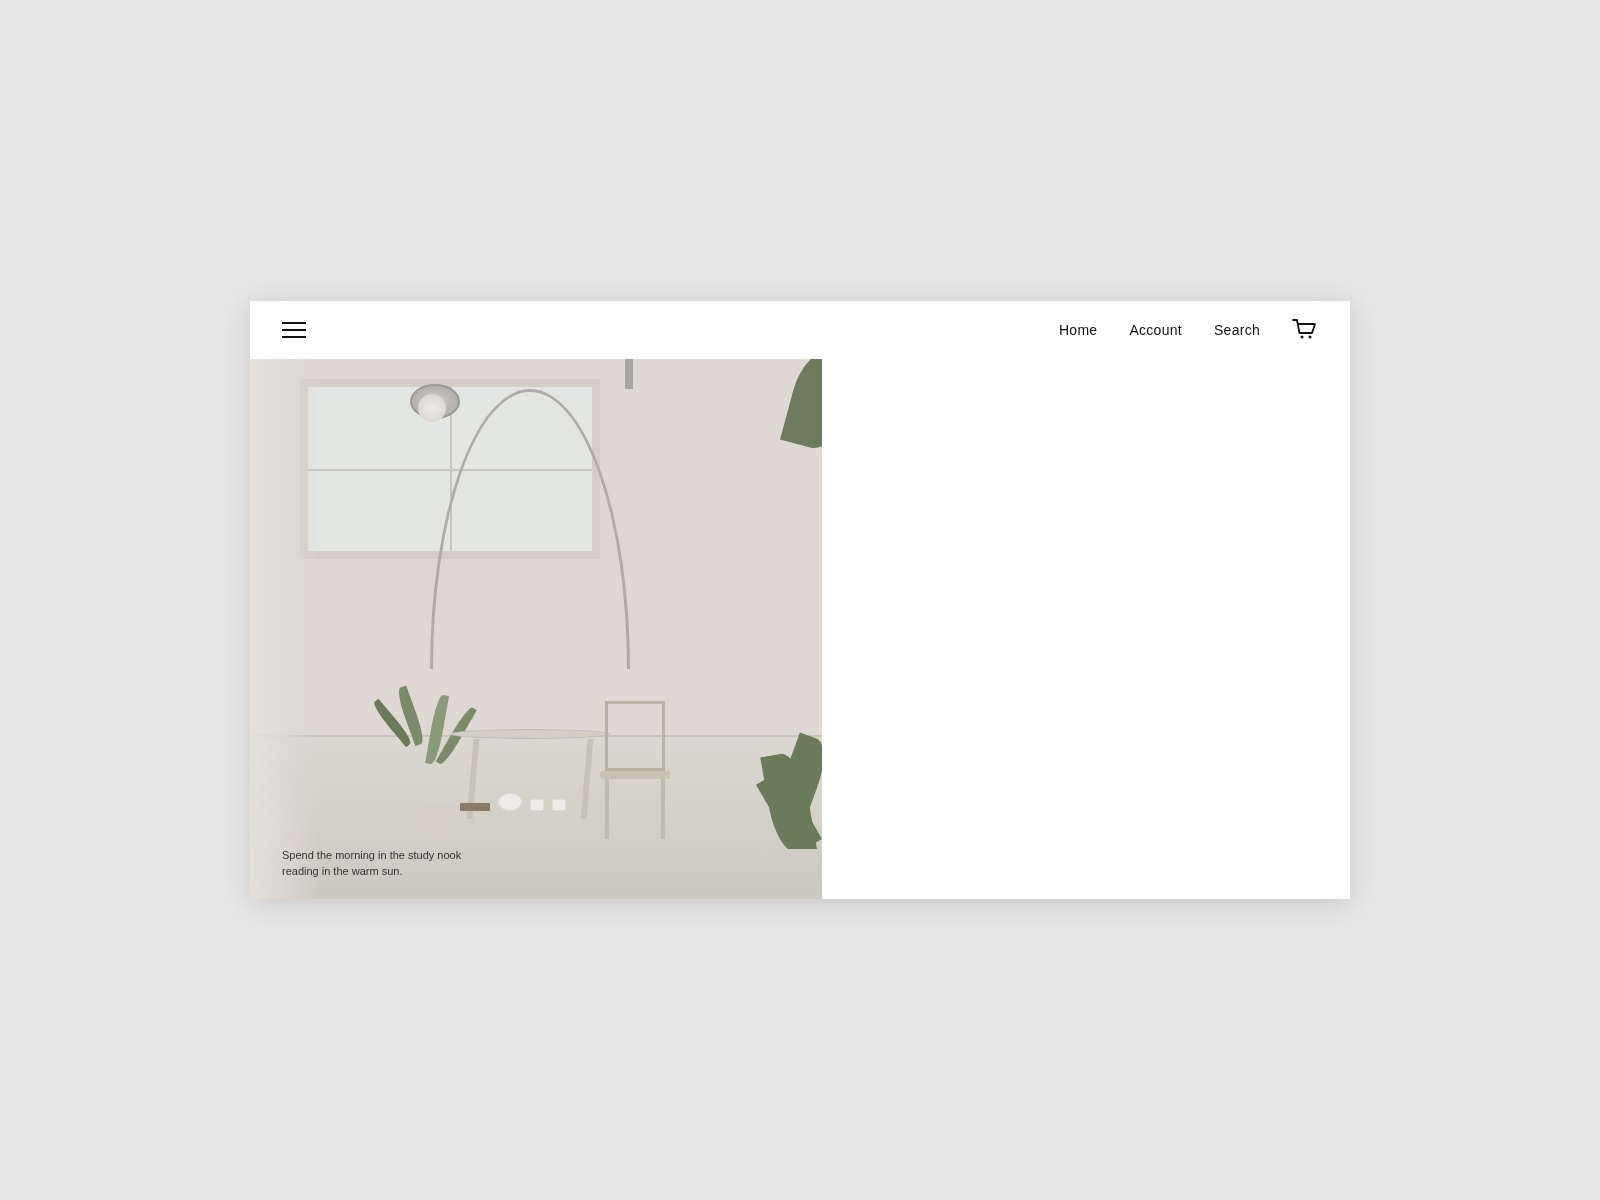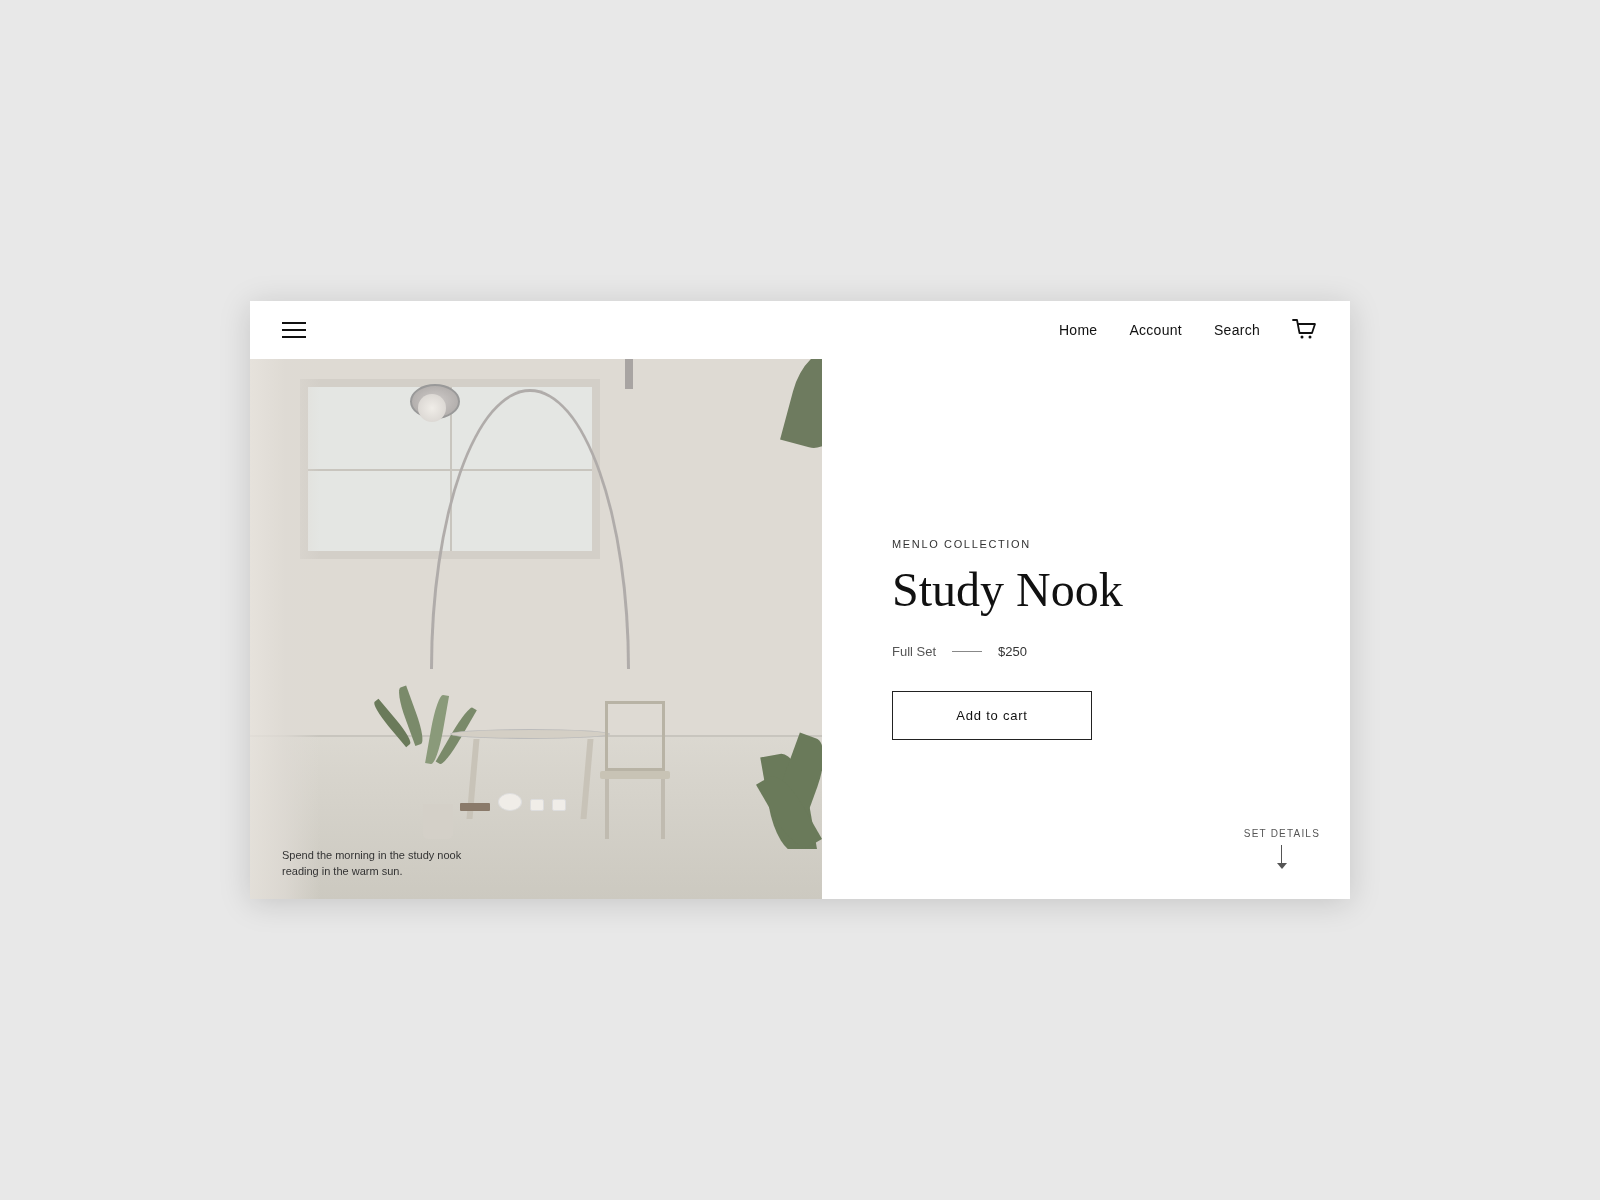--- a/index.html
+++ b/index.html
@@ -590,38 +590,16 @@
 
         <div class="leaf-overlay-top">
           <div class="overlay-leaf"></div>
         </div>
 
         <div class="image-caption">Spend the morning in the study
 nook reading in the warm sun.</div>
       </div>
     </div>
 
-    <div class="product-info-area">
-
-      <span class="collection-label">MENLO COLLECTION</span>
-      <h1 class="product-title">Study Nook</h1>
-
-      <div class="pricing-row">
-        <span class="price-label">Full Set</span>
-        <div class="price-divider"></div>
-        <span class="price-value">$250</span>
-      </div>
-
-      <button class="add-to-cart-btn">Add to cart</button>
-
-      <div class="set-details-area">
-        <span class="set-details-label">SET DETAILS</span>
-        <div class="arrow-down-icon">
-          <div class="arrow-line"></div>
-          <div class="arrow-head"></div>
-        </div>
-      </div>
-
-    </div>
 
   </main>
 
 </div>
 
 </body></html>

